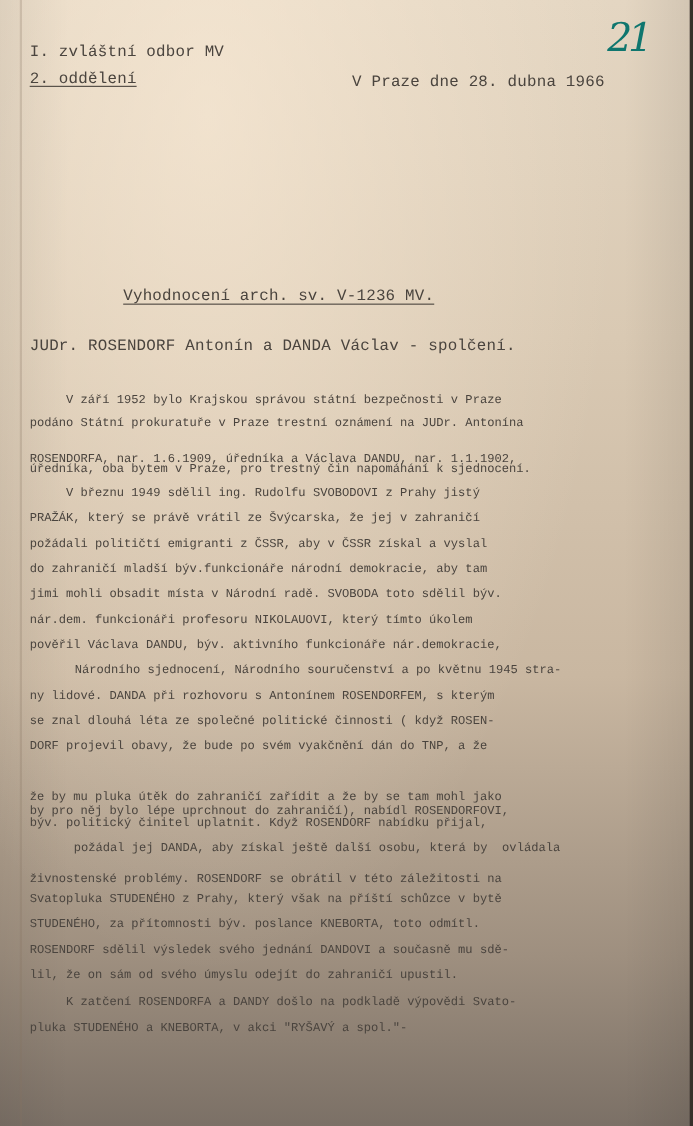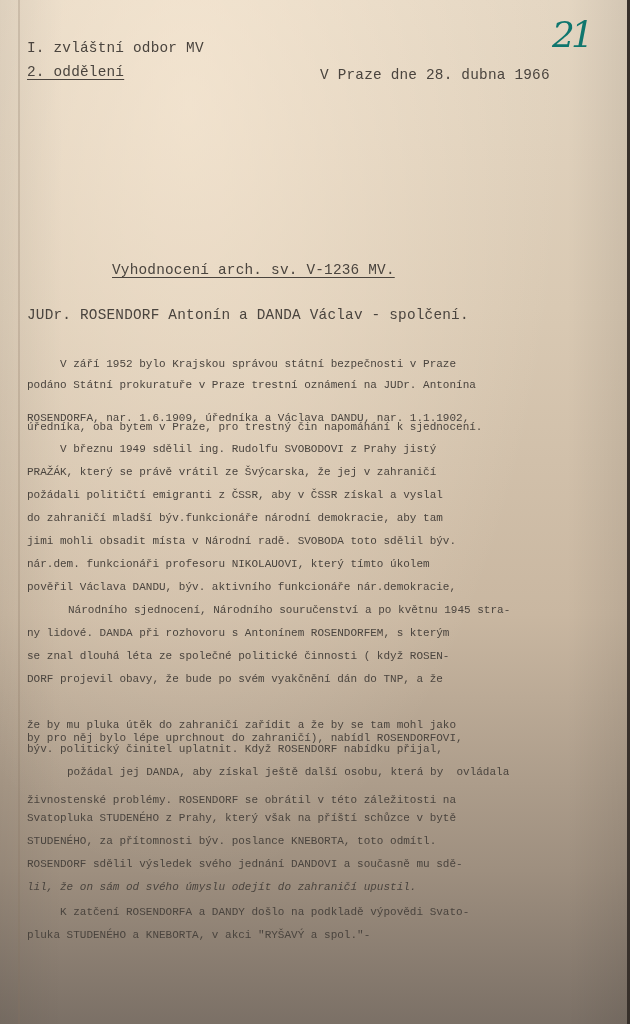--- a/index.html
+++ b/index.html
@@ -66,16 +66,16 @@
   <div class="line" style="top:650px;">se znal dlouhá léta ze společné politické činnosti ( když ROSEN-</div>
   <div class="line" style="top:673px;">DORF projevil obavy, že bude po svém vyakčnění dán do TNP, a že</div>
   <div class="line" style="top:732px;">by pro něj bylo lépe uprchnout do zahraničí), nabídl ROSENDORFOVI,</div>
   <div class="line" style="top:719px;">že by mu pluka útěk do zahraničí zařídit a že by se tam mohl jako</div>
   <div class="line" style="top:743px;">býv. politický činitel uplatnit. Když ROSENDORF nabídku přijal,</div>
   <div class="line" style="top:766px;margin-left:40px;">požádal jej DANDA, aby získal ještě další osobu, která by  ovládala</div>
   <div class="line" style="top:794px;">živnostenské problémy. ROSENDORF se obrátil v této záležitosti na</div>
   <div class="line" style="top:812px;">Svatopluka STUDENÉHO z Prahy, který však na příští schůzce v bytě</div>
   <div class="line" style="top:835px;">STUDENÉHO, za přítomnosti býv. poslance KNEBORTA, toto odmítl.</div>
   <div class="line" style="top:858px;">ROSENDORF sdělil výsledek svého jednání DANDOVI a současně mu sdě-</div>
-  <div class="line" style="top:881px;font-style:italic;">lil, že on sám od svého úmyslu odejít do zahraničí upustil.</div>
+  <div class="line" style="top:881px;">lil, že on sám od svého úmyslu odejít do zahraničí upustil.</div>
   <div class="line" style="top:906px;">     K zatčení ROSENDORFA a DANDY došlo na podkladě výpovědi Svato-</div>
   <div class="line" style="top:929px;">pluka STUDENÉHO a KNEBORTA, v akci "RYŠAVÝ a spol."-</div>
 </div>
 
 </body></html>

